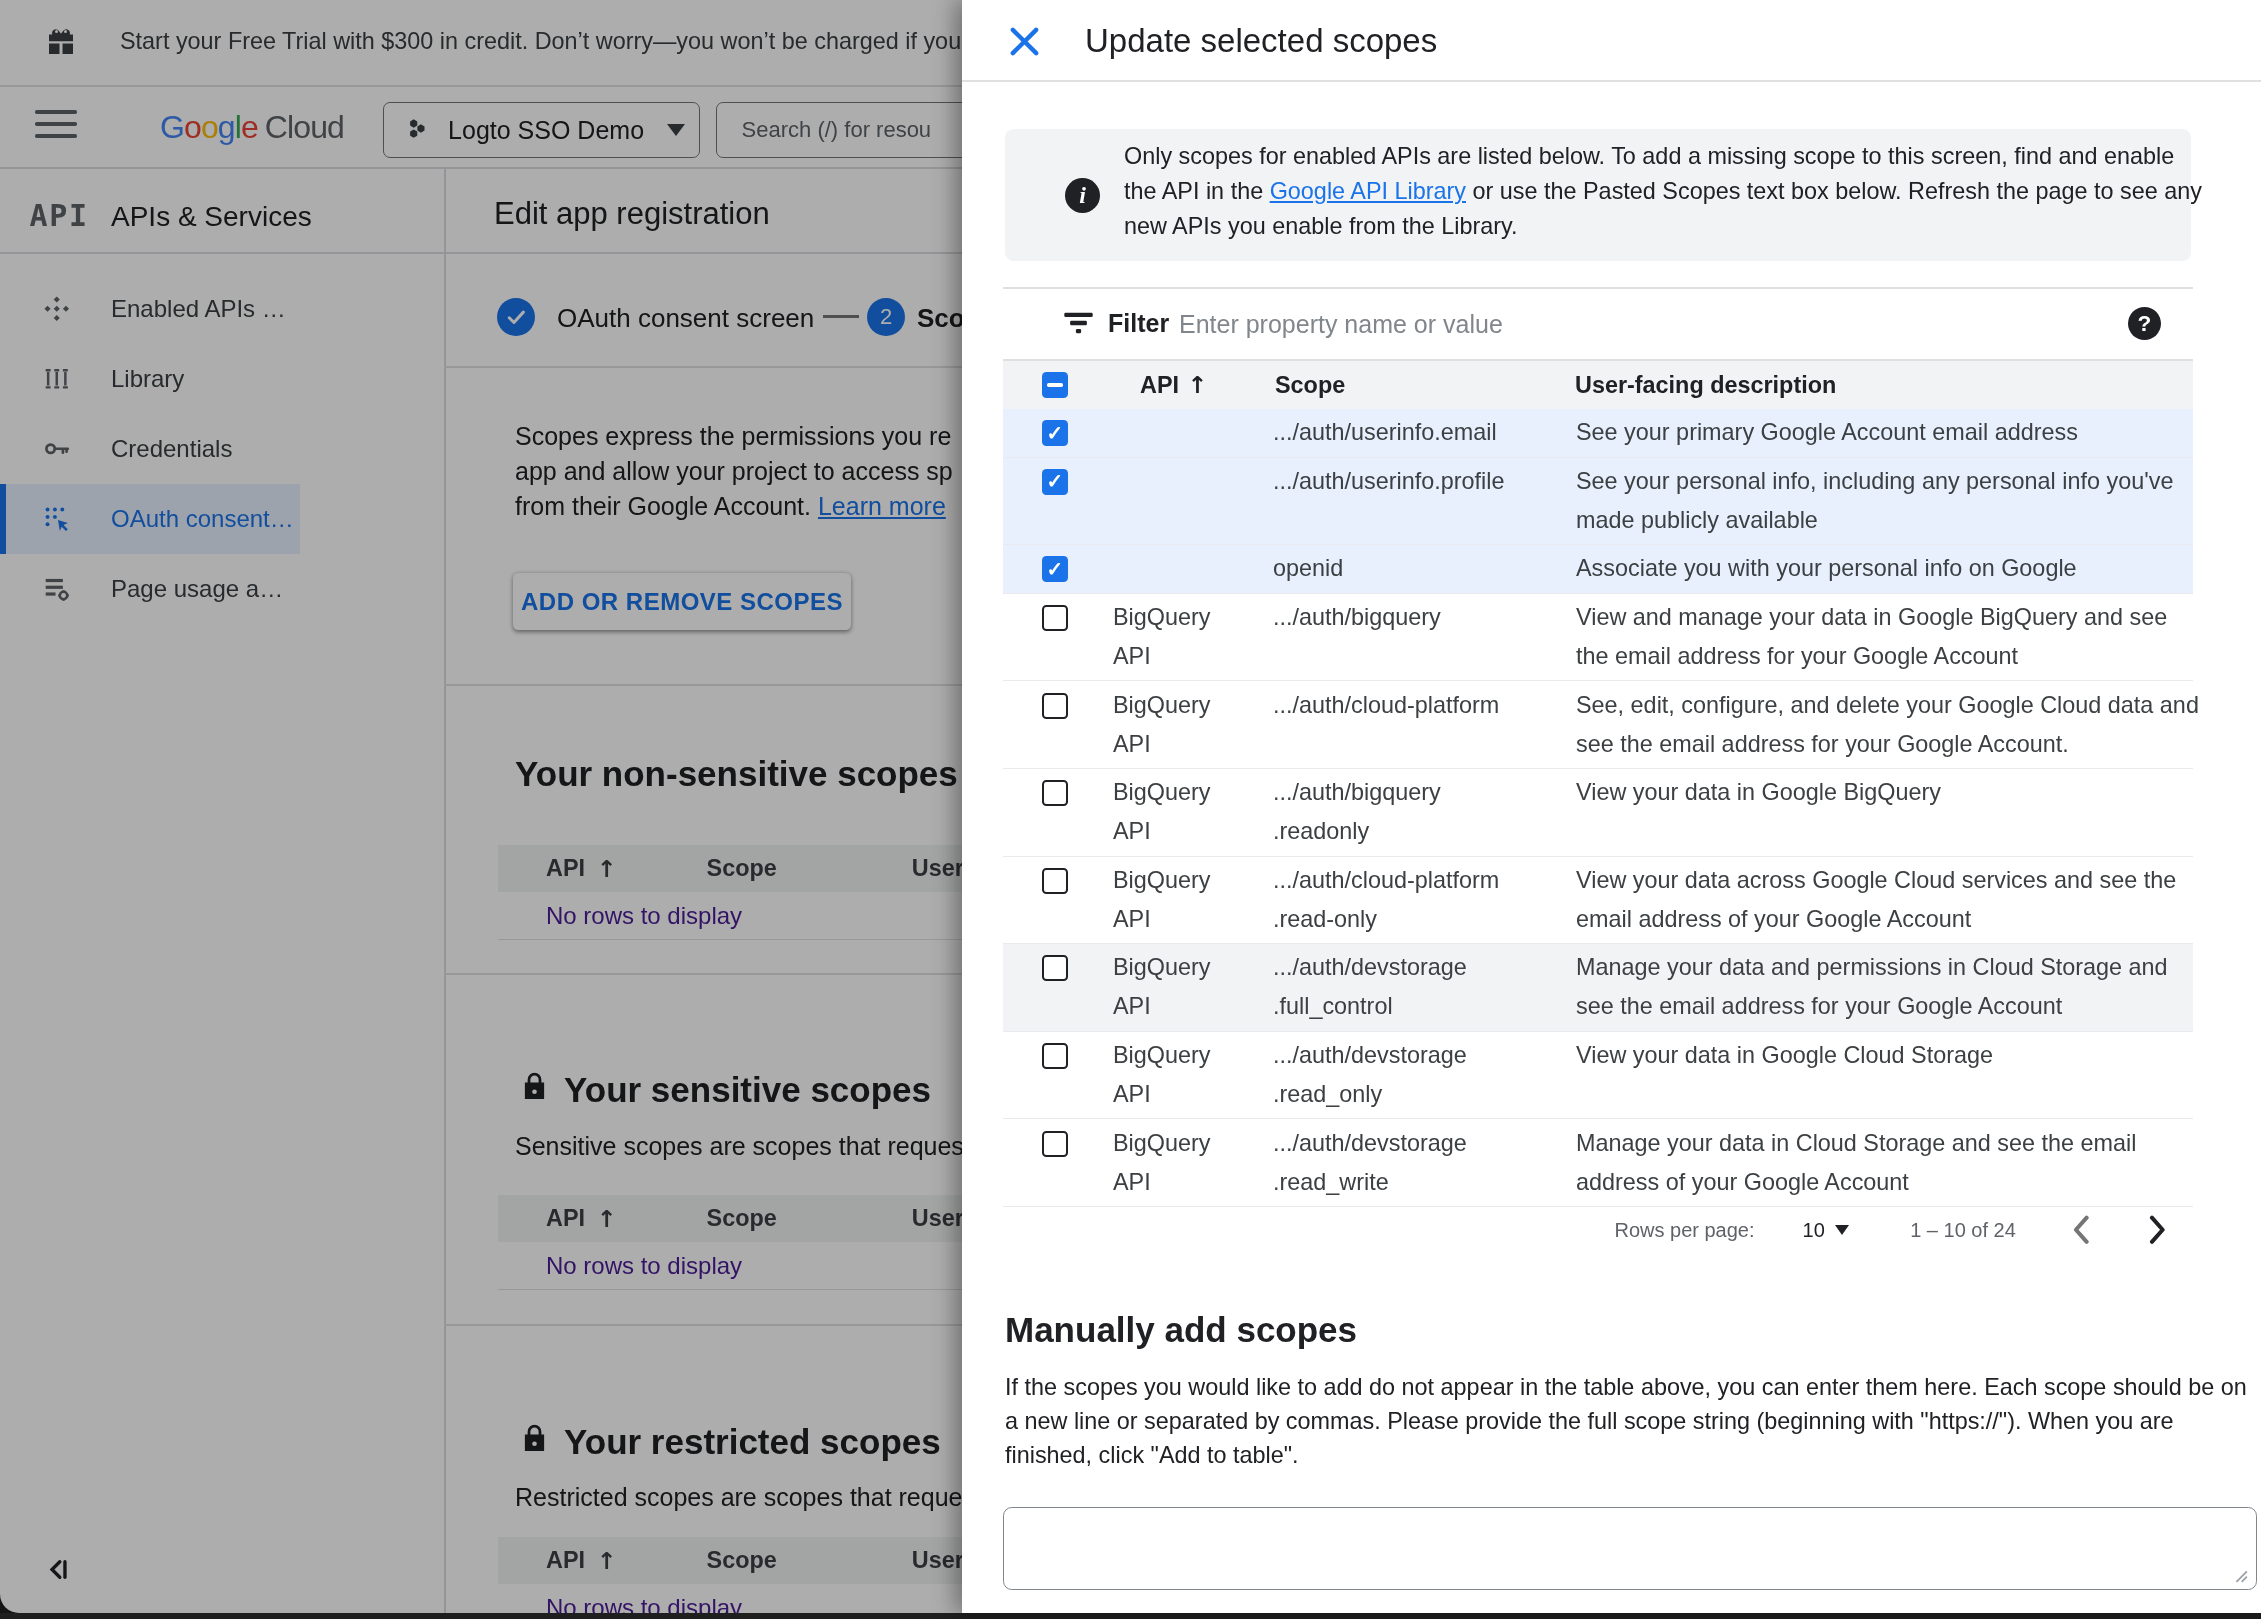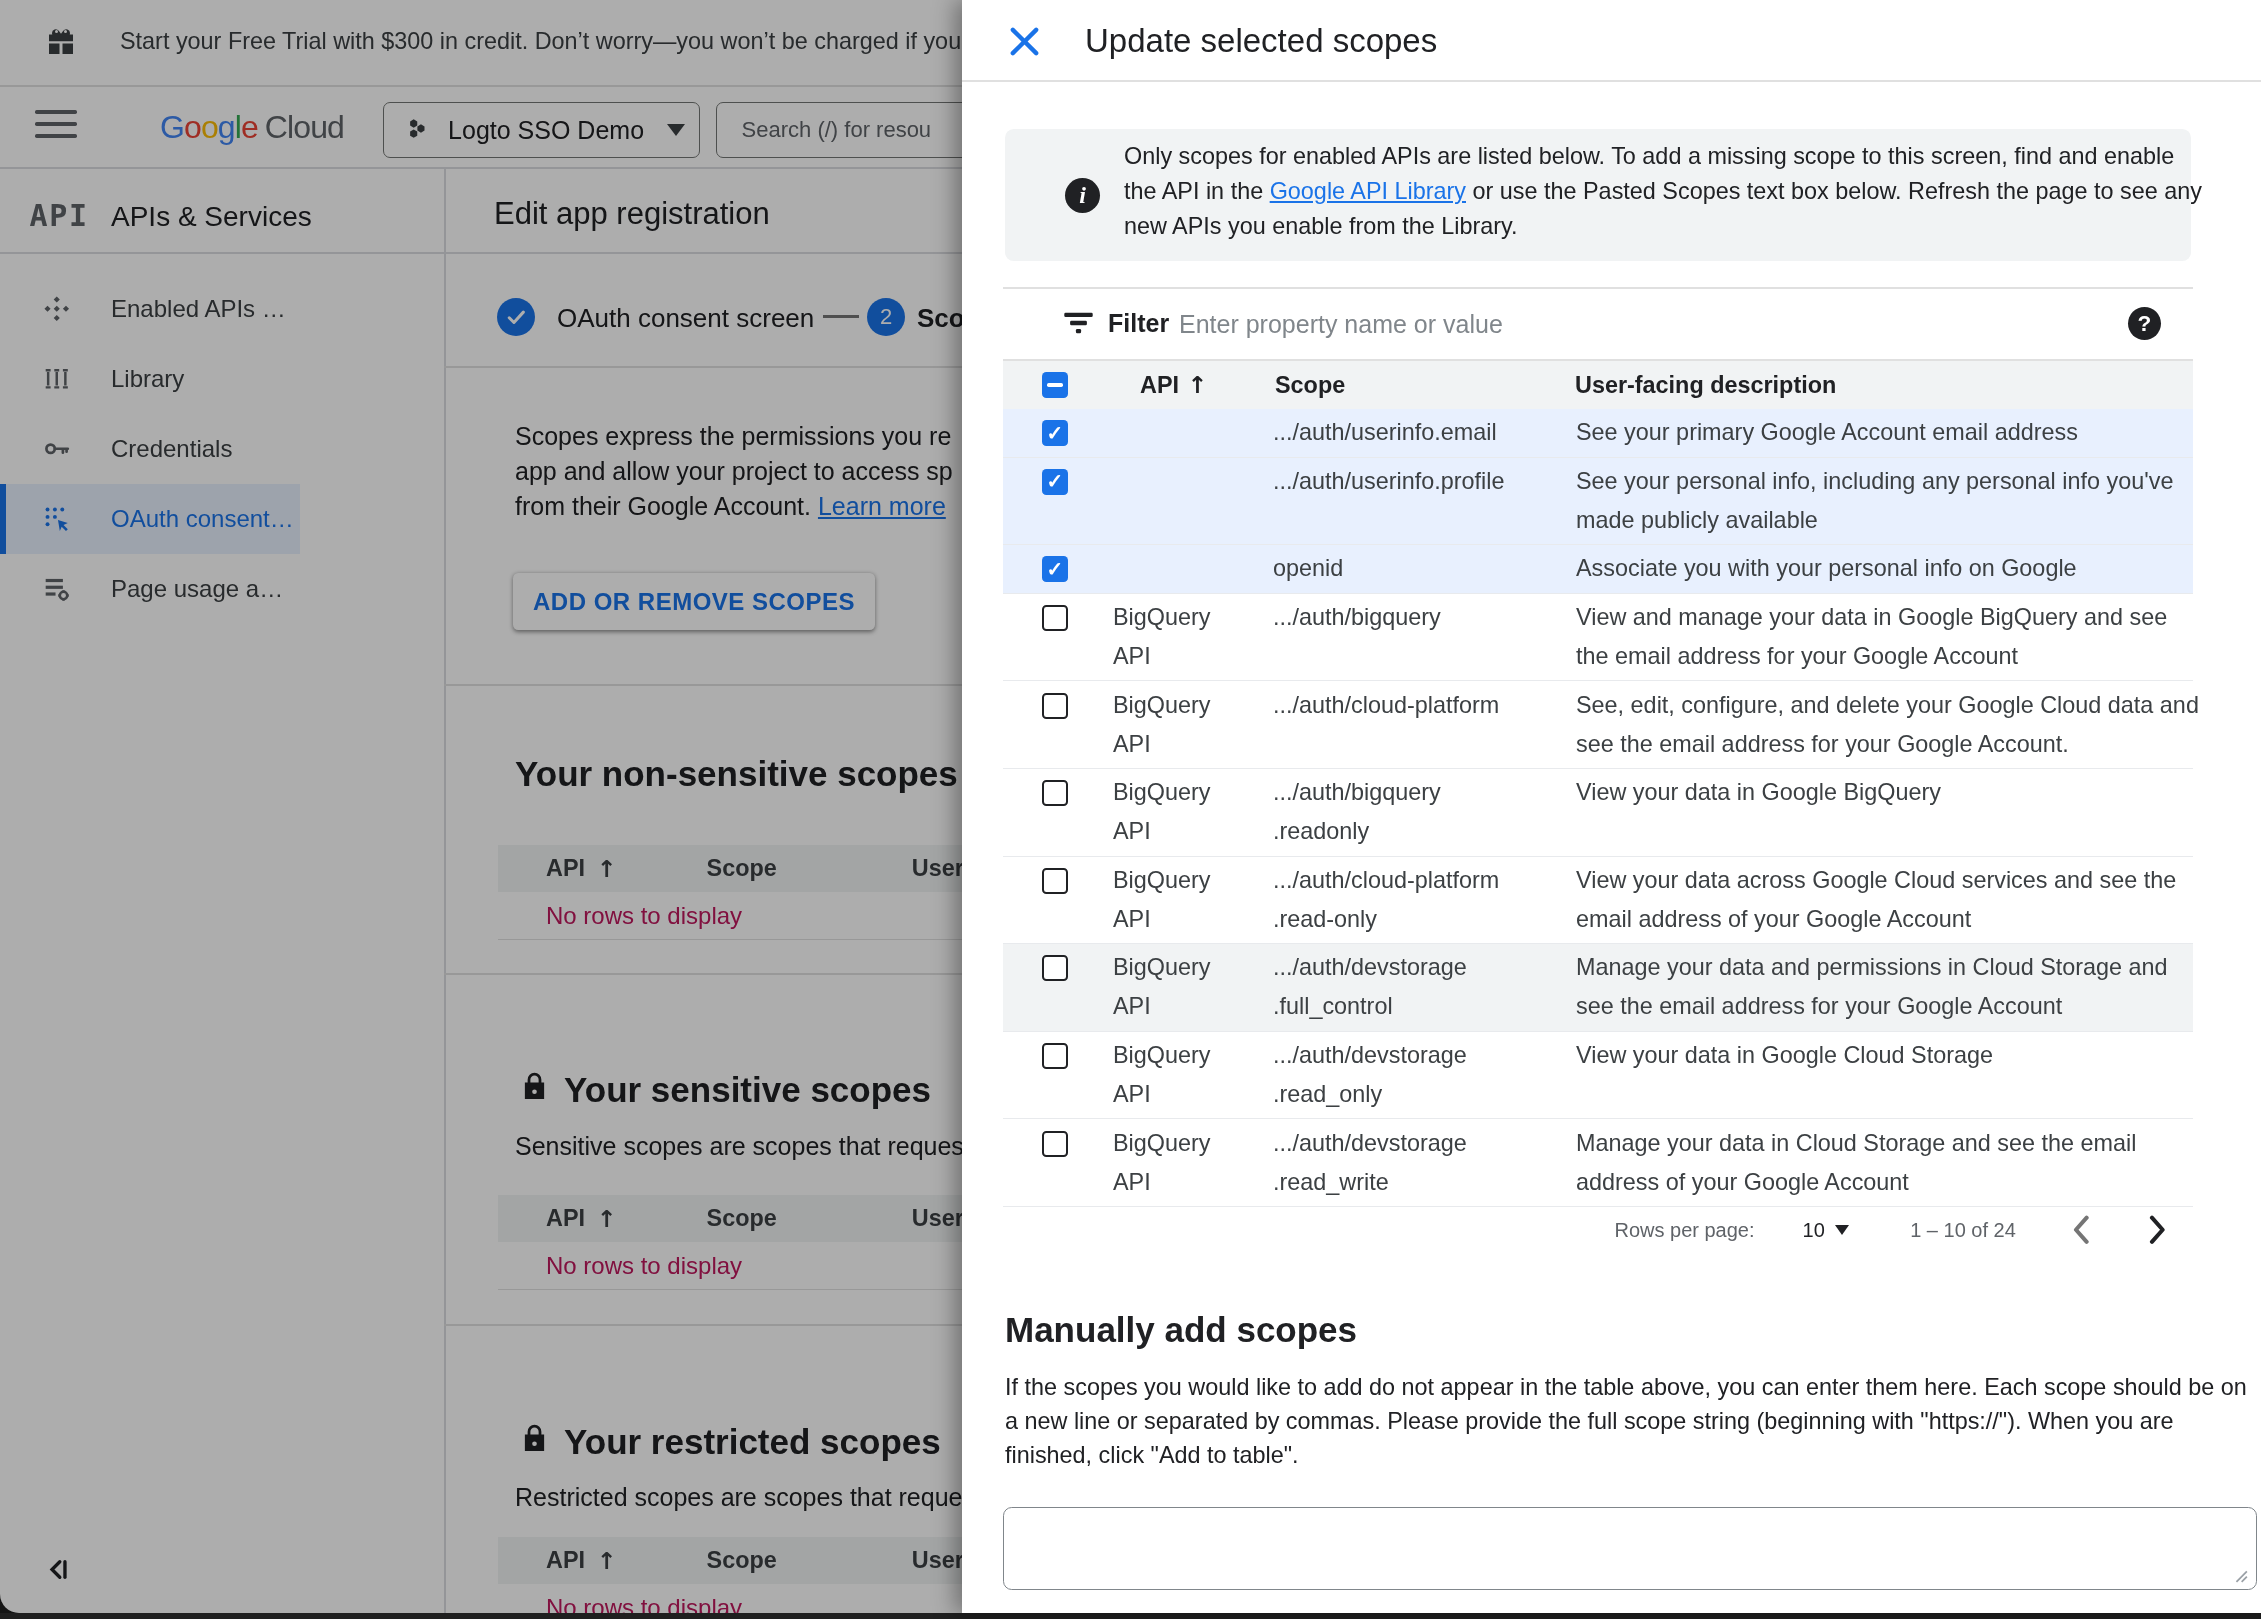--- a/index.html
+++ b/index.html
@@ -41,31 +41,31 @@
   .nav-item.active .nlabel{color:#1a73e8;}
   
   .main-title{font-size:31px;color:#202124;}
   .stepcircle{position:absolute;width:38px;height:38px;border-radius:50%;background:#1a73e8;
               color:#fff;display:flex;align-items:center;justify-content:center;}
   .steplabel{font-size:26px;font-weight:500;color:#202124;white-space:nowrap;}
   .intro{font-size:25px;line-height:35px;color:#202124;white-space:nowrap;}
   a.glink{color:#1a73e8;text-decoration:underline;cursor:pointer;}
   .gbtn{position:absolute;background:#fff;border-radius:5.2px;box-shadow:0 1.7px 4.3px rgba(0,0,0,.45);
         color:#1a73e8;font-size:24px;font-weight:700;letter-spacing:0.5px;
-        display:flex;align-items:center;justify-content:center;padding:0 20px;height:57px;cursor:pointer;}
+        display:flex;align-items:center;justify-content:center;padding:0 8px;height:57px;cursor:pointer;}
   .sec-head{font-size:35px;font-weight:700;color:#202124;white-space:nowrap;}
   .sec-desc{font-size:25px;color:#202124;white-space:nowrap;}
   .mcard{position:absolute;left:498px;width:868px;}
   .mth{height:47px;background:#f1f3f4;display:flex;align-items:center;font-size:23.4px;
        font-weight:700;color:#3c4043;}
   .mth .m1{margin-left:48px;}
   .mth .up{margin-left:12px;font-family:"DejaVu Sans",sans-serif;font-weight:600;}
   .mth .m2{margin-left:90px;}
   .mth .m3{margin-left:135px;}
-  .mnorow{height:47px;display:flex;align-items:center;font-size:24px;color:#be185d;
+  .mnorow{height:47px;display:flex;align-items:center;font-size:24px;color:#4c1d95;
           border-bottom:1.7px solid #e0e0e0;}
   .mnorow span{margin-left:48px;}
   
   .panel{position:absolute;left:962px;top:0;width:1299px;height:1613px;background:#fff;z-index:10;
          border-radius:0 0 12px 0;box-shadow:-7px 0 22.6px rgba(0,0,0,.35);padding-left:29px;}
   .p-title{font-size:33px;color:#202124;white-space:nowrap;}
   .p-div{position:absolute;height:1.7px;background:#e0e0e0;}
   .infobox{position:absolute;left:43px;top:129px;width:1186px;height:132px;background:#f1f3f4;border-radius:8.7px;}
   .i-icon{position:absolute;left:60px;top:49px;width:35px;height:35px;border-radius:50%;background:#202124;
           color:#fff;display:flex;align-items:center;justify-content:center;

